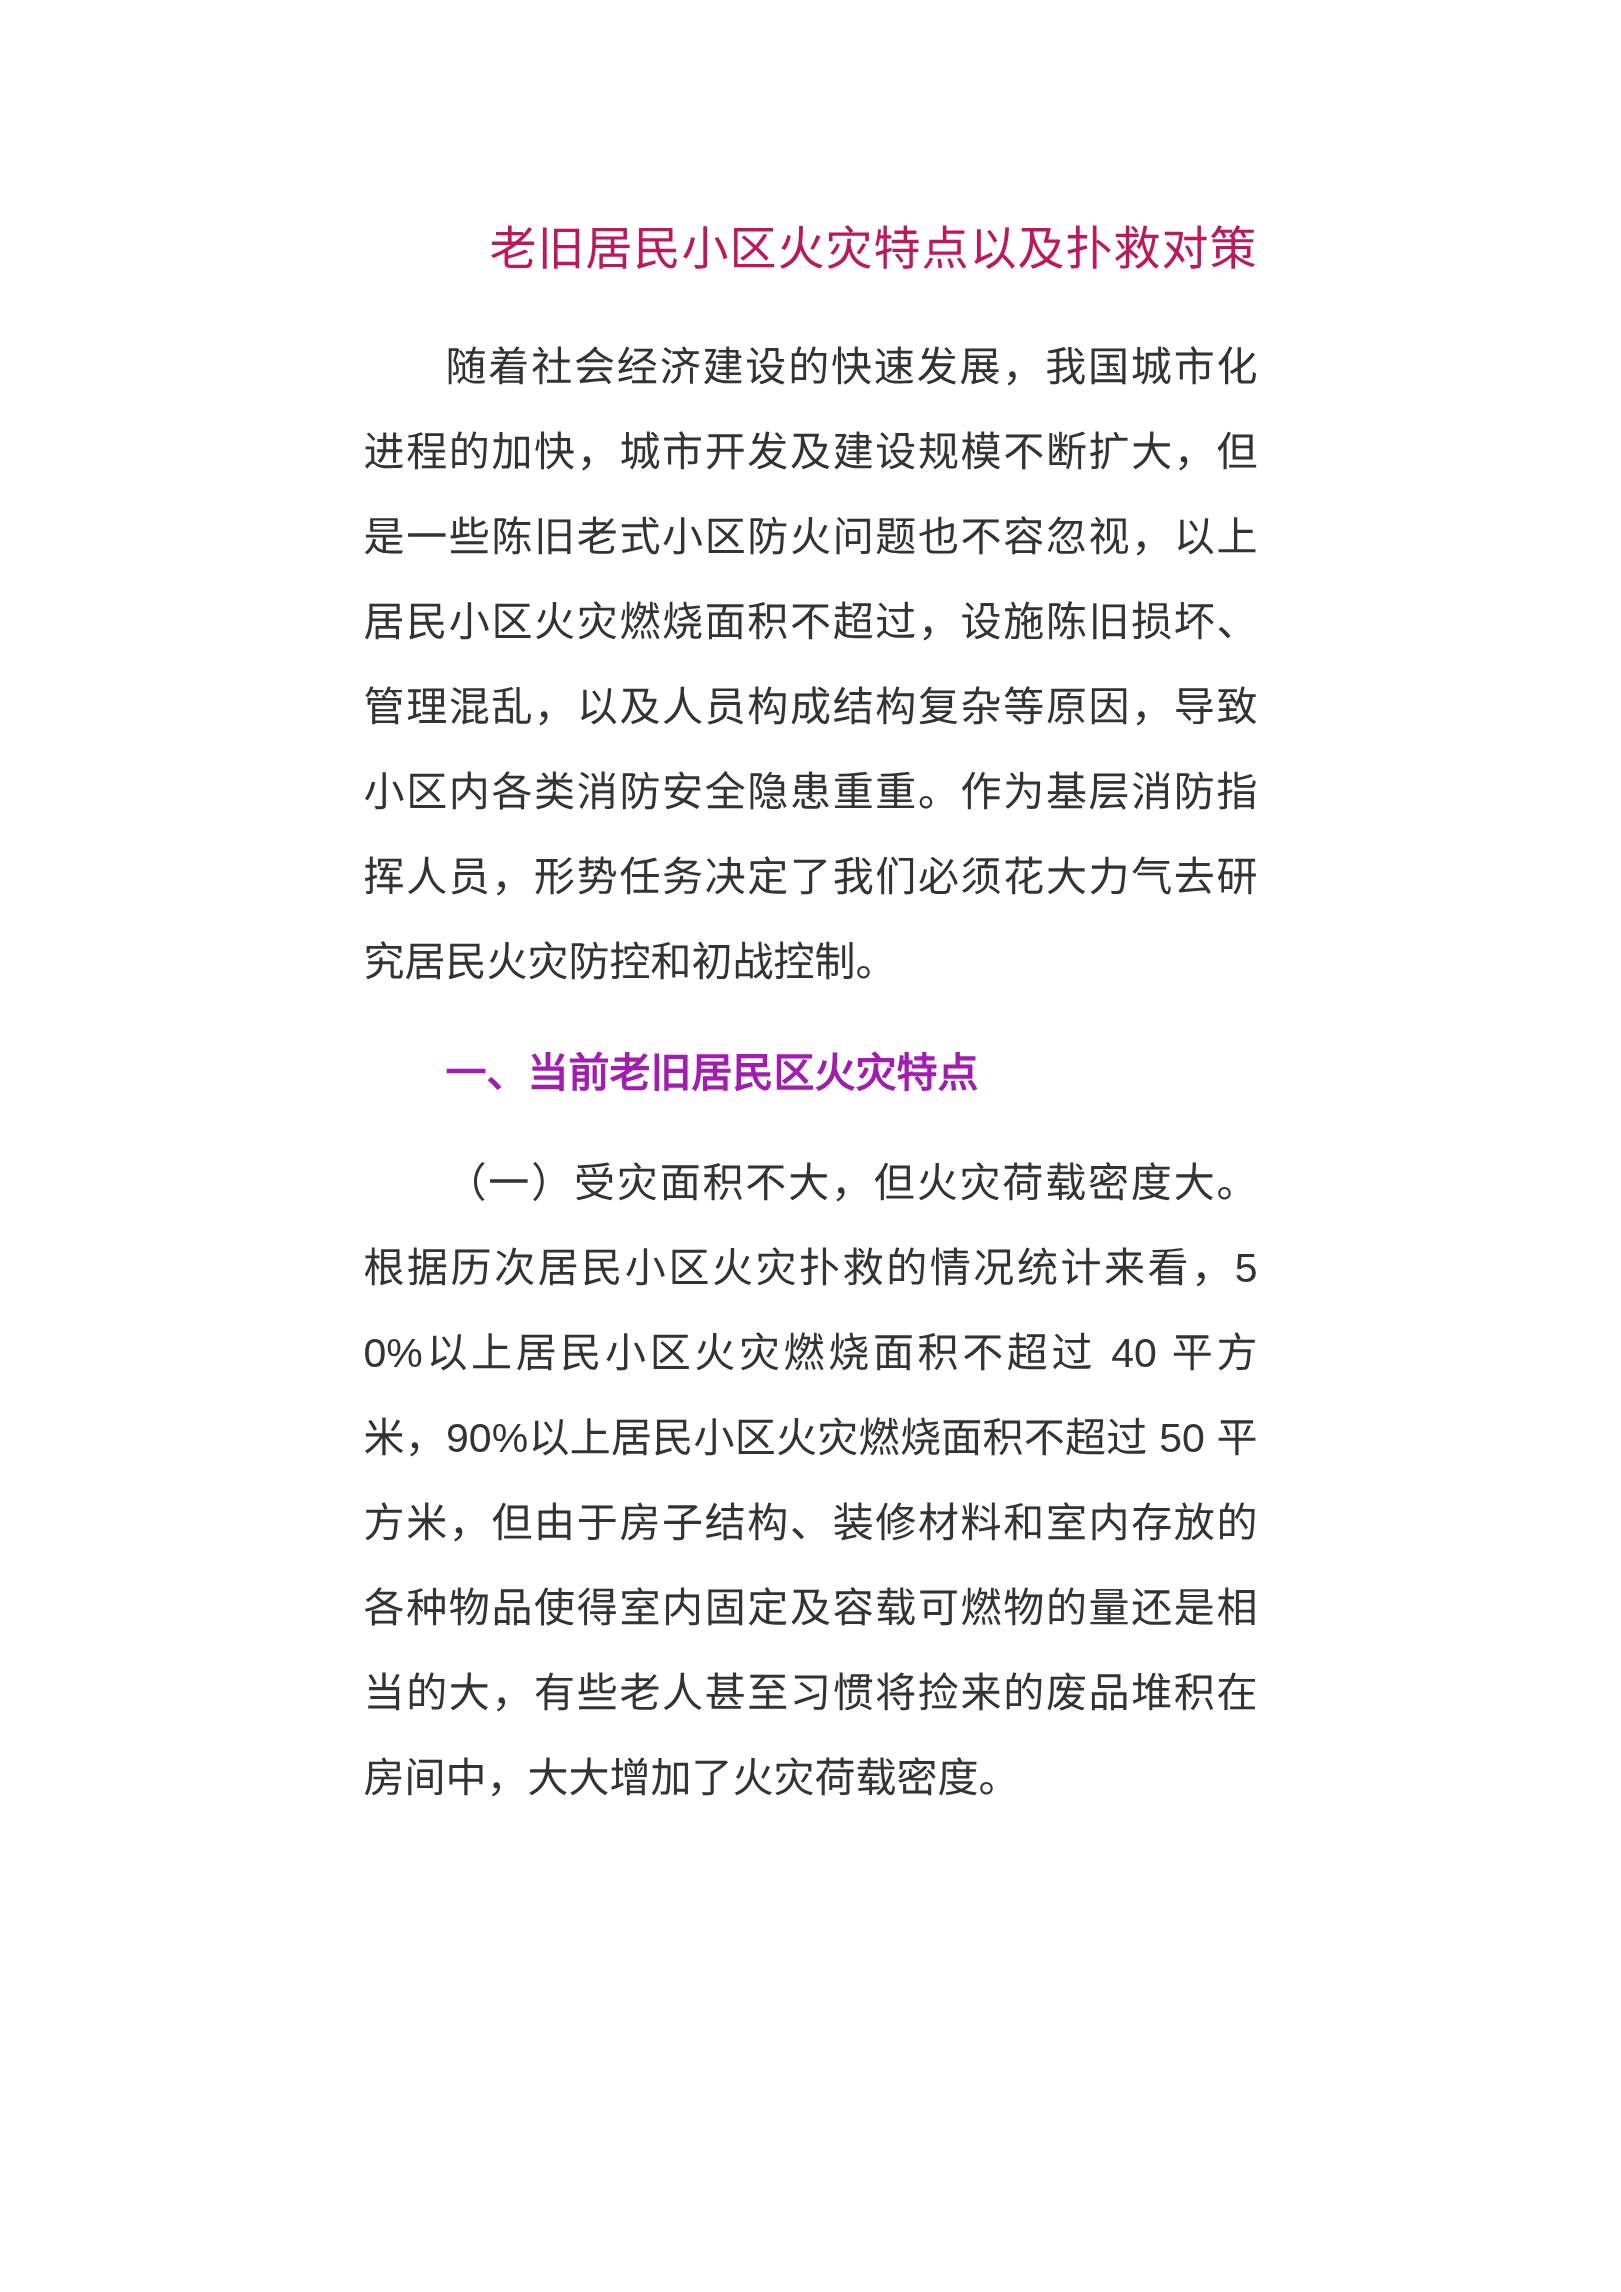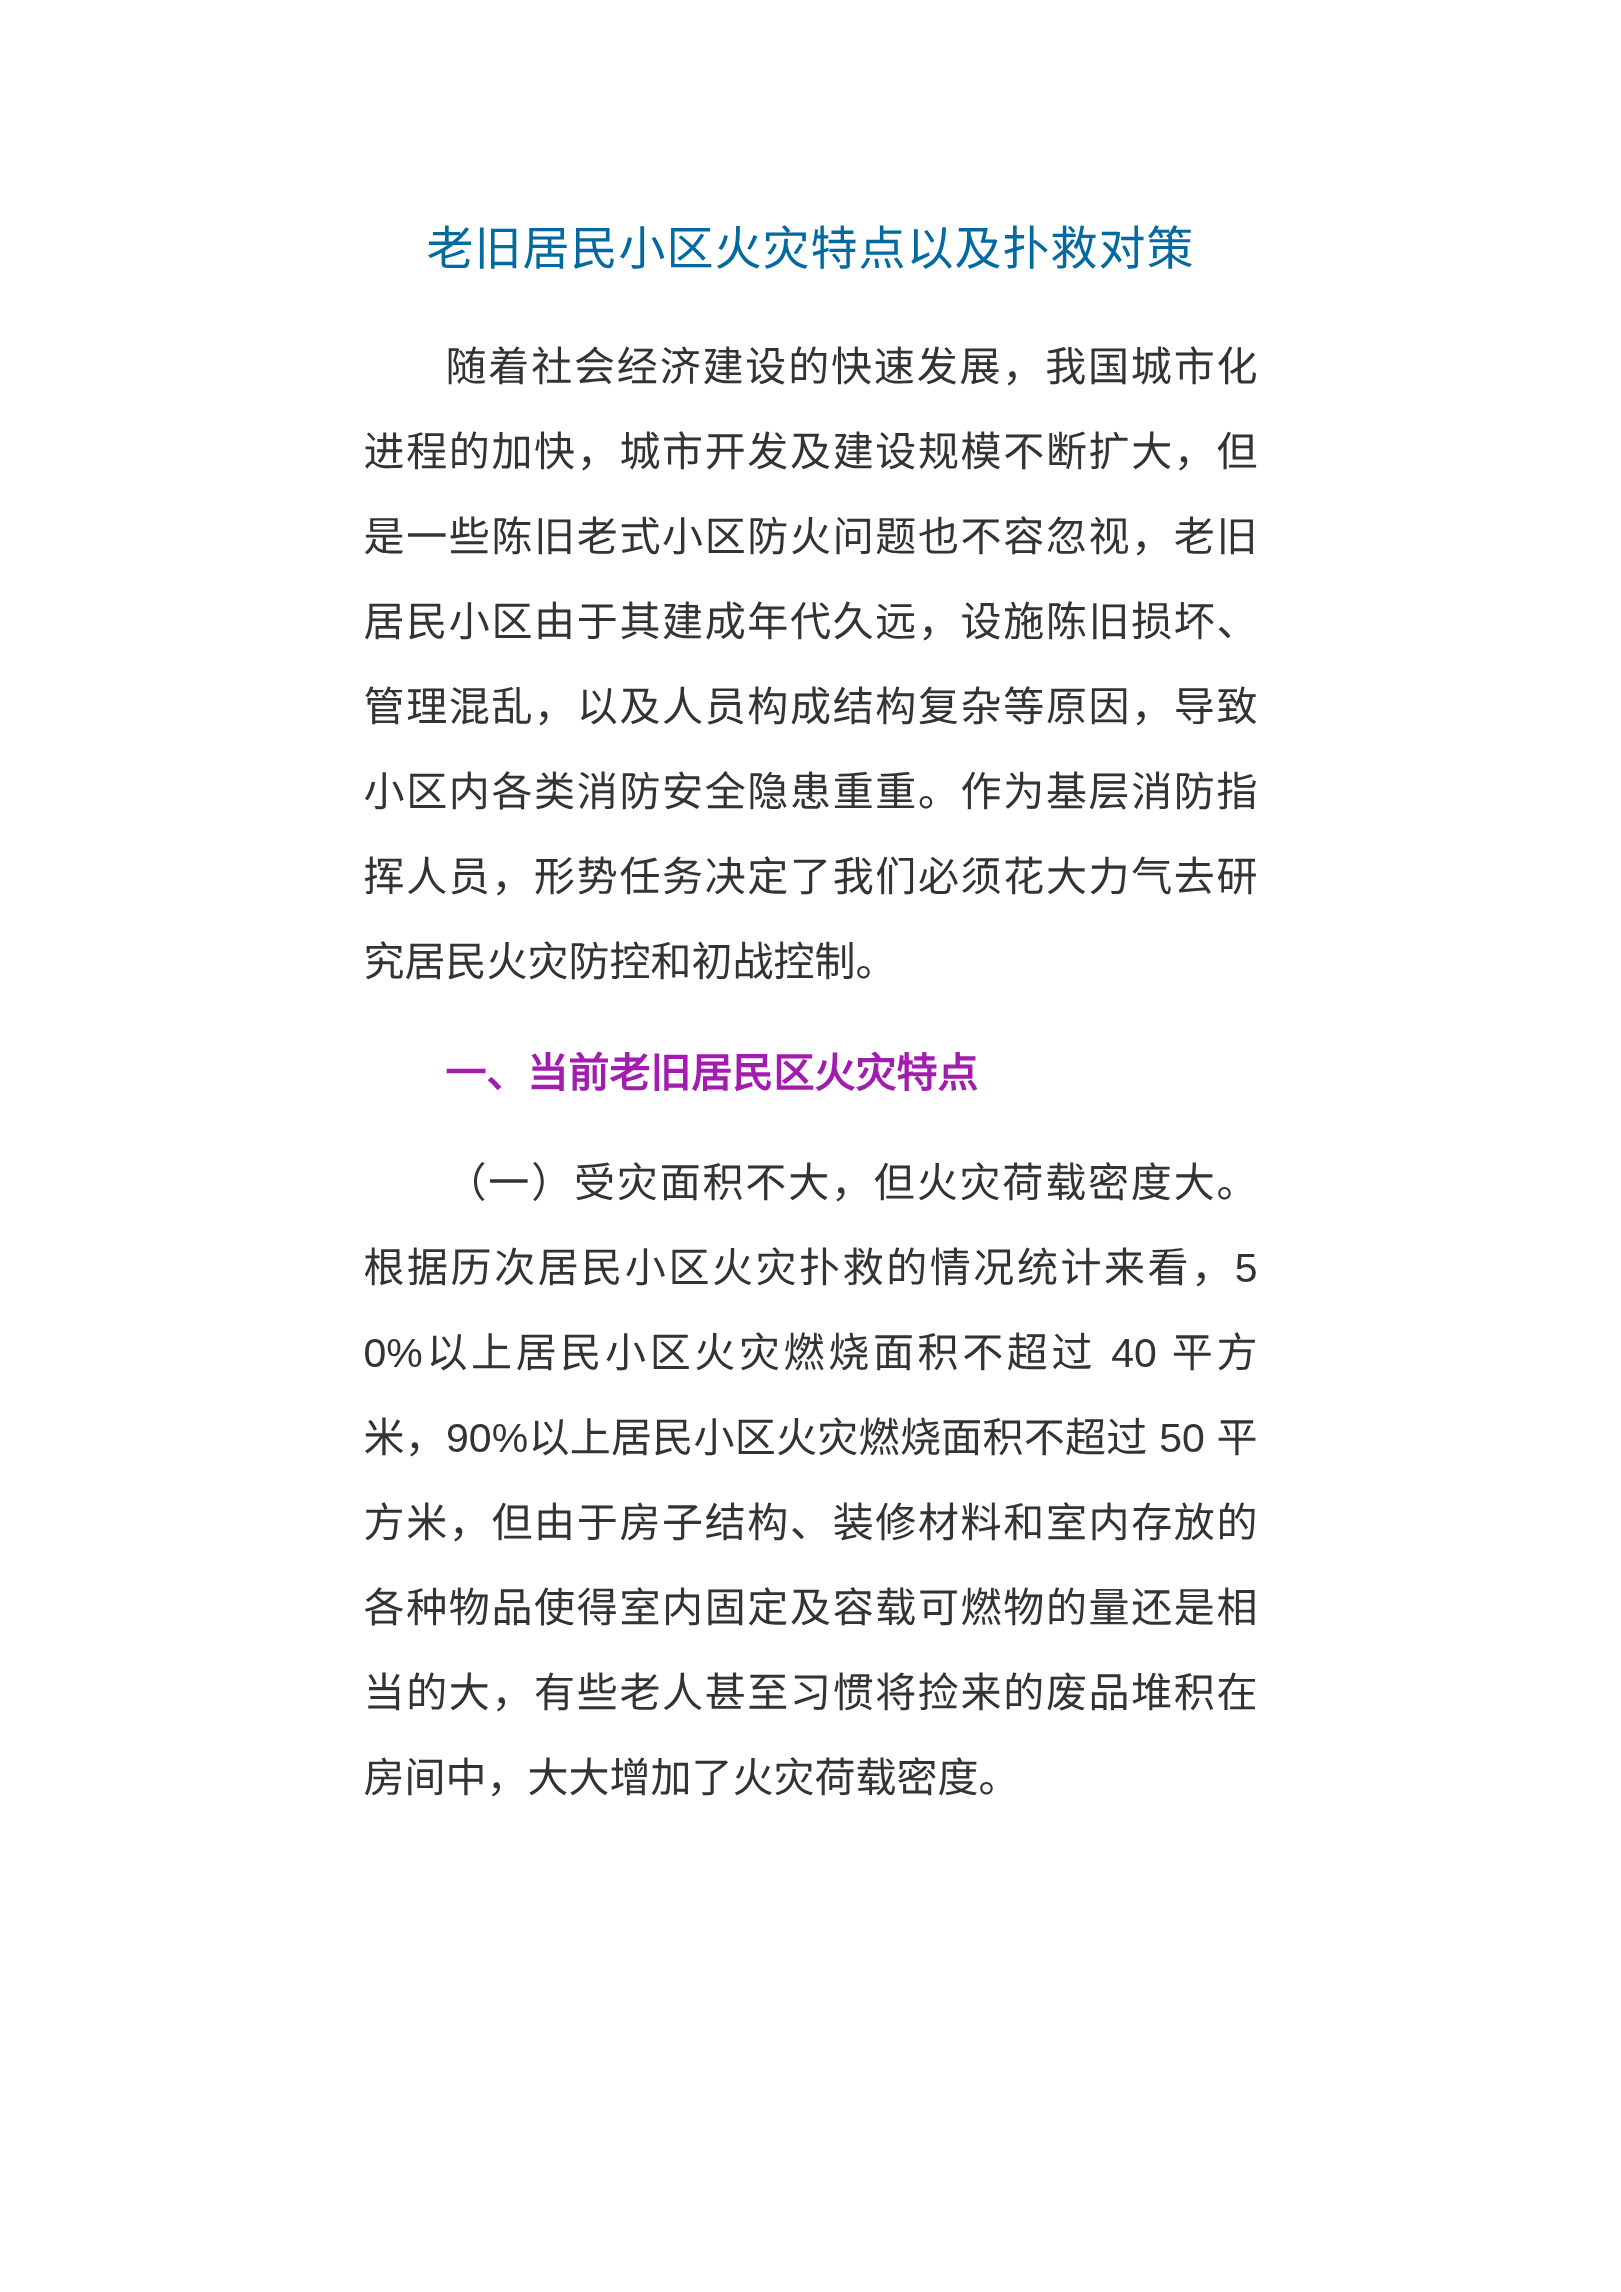--- a/index.html
+++ b/index.html
@@ -19,22 +19,22 @@
   .content {
     width: 894px;
     margin: 0 auto;
     padding-top: 206px;
   }
   .title {
     margin: 0 0 33px 0;
     font-size: 47px;
     line-height: 86px;
     font-weight: 400;
-    text-align: center;
-    color: #0369a1;
+    text-align: right;
+    color: #be185d;
     letter-spacing: 1px;
   }
   .para {
     margin: 0 0 25.5px 0;
     font-size: 41px;
     line-height: 85px;
     color: #333333;
     text-align: justify;
     text-indent: 2em;
     word-break: break-all;
@@ -49,21 +49,21 @@
   }
 </style>
 </head>
 <body>
 
 <div class="page">
   <div class="content">
 
     <h1 class="title">老旧居民小区火灾特点以及扑救对策</h1>
 
-    <p class="para">随着社会经济建设的快速发展，我国城市化进程的加快，城市开发及建设规模不断扩大，但是一些陈旧老式小区防火问题也不容忽视，老旧居民小区由于其建成年代久远，设施陈旧损坏、管理混乱，以及人员构成结构复杂等原因，导致小区内各类消防安全隐患重重。作为基层消防指挥人员，形势任务决定了我们必须花大力气去研究居民火灾防控和初战控制。</p>
+    <p class="para">随着社会经济建设的快速发展，我国城市化进程的加快，城市开发及建设规模不断扩大，但是一些陈旧老式小区防火问题也不容忽视，以上居民小区火灾燃烧面积不超过，设施陈旧损坏、管理混乱，以及人员构成结构复杂等原因，导致小区内各类消防安全隐患重重。作为基层消防指挥人员，形势任务决定了我们必须花大力气去研究居民火灾防控和初战控制。</p>
 
     <h2 class="heading">一、当前老旧居民区火灾特点</h2>
 
     <p class="para">（一）受灾面积不大，但火灾荷载密度大。根据历次居民小区火灾扑救的情况统计来看，50%以上居民小区火灾燃烧面积不超过 40 平方米，90%以上居民小区火灾燃烧面积不超过 50 平方米，但由于房子结构、装修材料和室内存放的各种物品使得室内固定及容载可燃物的量还是相当的大，有些老人甚至习惯将捡来的废品堆积在房间中，大大增加了火灾荷载密度。</p>
 
 
   </div>
 </div>
 
 

